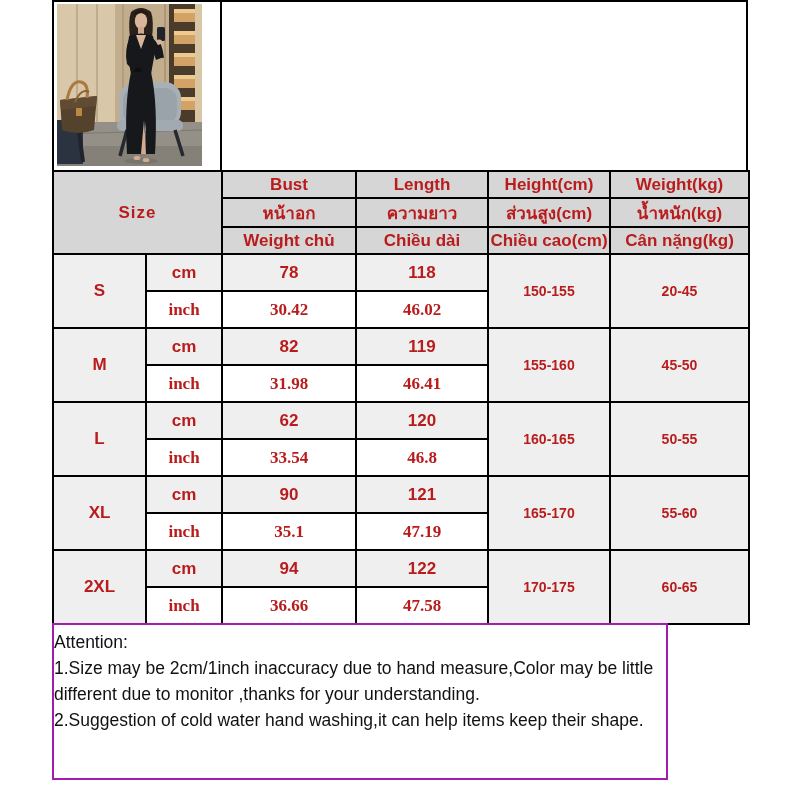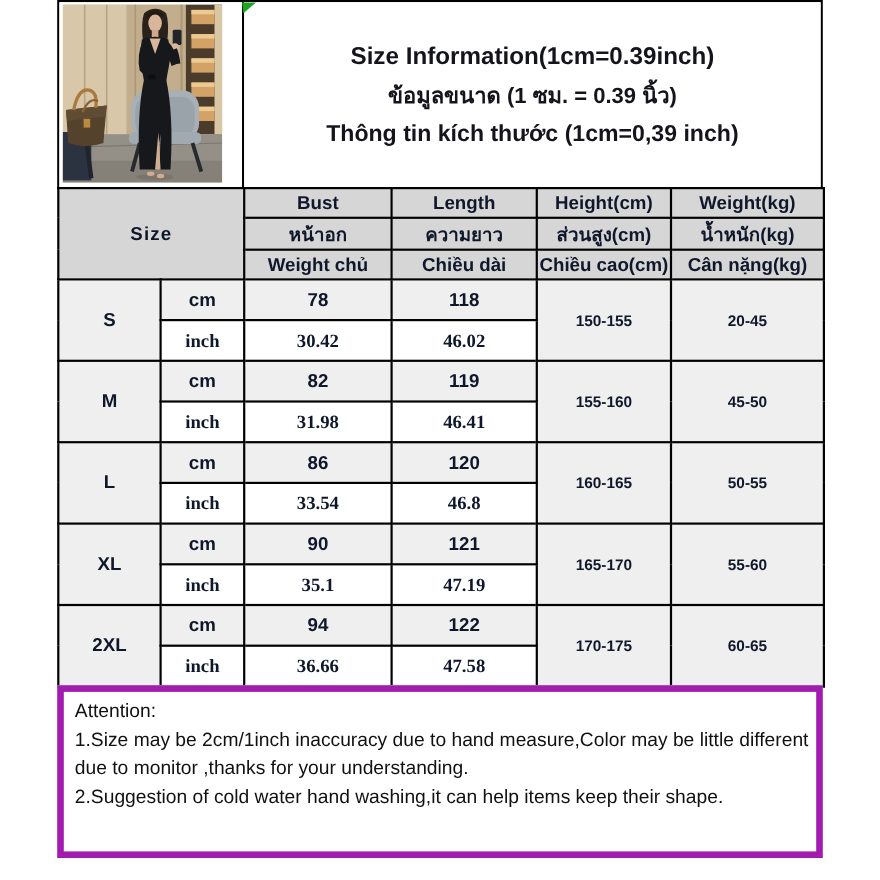--- a/index.html
+++ b/index.html
@@ -31,34 +31,34 @@
     background:#1fa41f; clip-path:polygon(0 0,100% 0,10% 100%); z-index:6;
   }
 
   
   table.size-table {
     border-collapse:collapse; table-layout:fixed; width:696px;
     margin-top:-2px;
   }
   .size-table th, .size-table td {
     border:2px solid #000; padding:0; text-align:center; vertical-align:middle;
-    font-weight:bold; color:#0f172a; overflow:hidden; white-space:nowrap;
+    font-weight:bold; color:#b91c1c; overflow:hidden; white-space:nowrap;
   }
   .hdr-row th { background:#d6d6d6; font-size:17px; height:25px; }
   .size-big   { background:#d6d6d6; font-size:31px; letter-spacing:1px; }
   .sz-cell    { background:#d6d6d6; font-size:19px; }
   .cm-row td   { background:#efefef; font-size:17px; height:35px; }
   .inch-row td { background:#ffffff; font-size:17px; height:35px;font-family:Liberation Serif, serif; }
   td.range { background:#efefef; font-size:14px; }
 
   
   .attention-box {
-    box-sizing:border-box; width:696px; height:157px; margin-top:-2px;
-    border:6px solid #a21caf; background:#fff;
-    padding:4px 6px 0 10px; font-size:17.5px; line-height:26px;
+    box-sizing:border-box; width:616px; height:157px; margin-top:-2px;
+    border:2px solid #a21caf; background:#fff;
+    padding:4px 6px 0 0; font-size:17.5px; line-height:26px;
     font-weight:normal; color:#111;
   }
   .attention-box p { margin:0; }
 </style>
 </head>
 <body>
 
 <div class="canvas">
   <div class="sheet">
 
@@ -127,26 +127,20 @@
 
           <circle cx="81" cy="67" r="3.5" fill="#0e0f12"></circle>
           <path d="M74,68 L94,68 Q101,100 98,150 L88,150 L89,118 L84,150 L70,150 Q67,100 74,68 Z" fill="#17181c"></path>
           <path d="M87,116 L89,150 L84,150 Z" fill="#d3ab90"></path>
 
           <ellipse cx="84" cy="157" rx="17" ry="3" fill="#6f6b64" opacity="0.55"></ellipse>
           <ellipse cx="80" cy="154" rx="3.4" ry="2" fill="#d3ab90"></ellipse>
           <ellipse cx="89" cy="156" rx="3.4" ry="2" fill="#d3ab90"></ellipse>
         </svg>
       </div>
-      <div class="title-cell">
-        <span class="green-flag"></span>
-        <div class="title-en">Size Information(1cm=0.39inch)</div>
-        <div class="title-th">ข้อมูลขนาด (1 ซม. = 0.39 นิ้ว)</div>
-        <div class="title-vi">Thông tin kích thước (1cm=0,39 inch)</div>
-      </div>
     </div>
 
     <table class="size-table">
       <colgroup>
         <col style="width:93px">
           <col style="width:76px">
           <col style="width:134px">
         <col style="width:132px">
           <col style="width:122px">
           <col style="width:139px">
@@ -196,21 +190,21 @@
       </tr>
       <tr class="inch-row">
         <td>inch</td>
         <td>31.98</td>
         <td>46.41</td>
       </tr>
 
       <tr class="cm-row">
         <td class="sz-cell" rowspan="2">L</td>
         <td>cm</td>
-        <td>86</td>
+        <td>62</td>
         <td>120</td>
         <td class="range" rowspan="2">160-165</td>
         <td class="range" rowspan="2">50-55</td>
       </tr>
       <tr class="inch-row">
         <td>inch</td>
         <td>33.54</td>
         <td>46.8</td>
       </tr>
 

